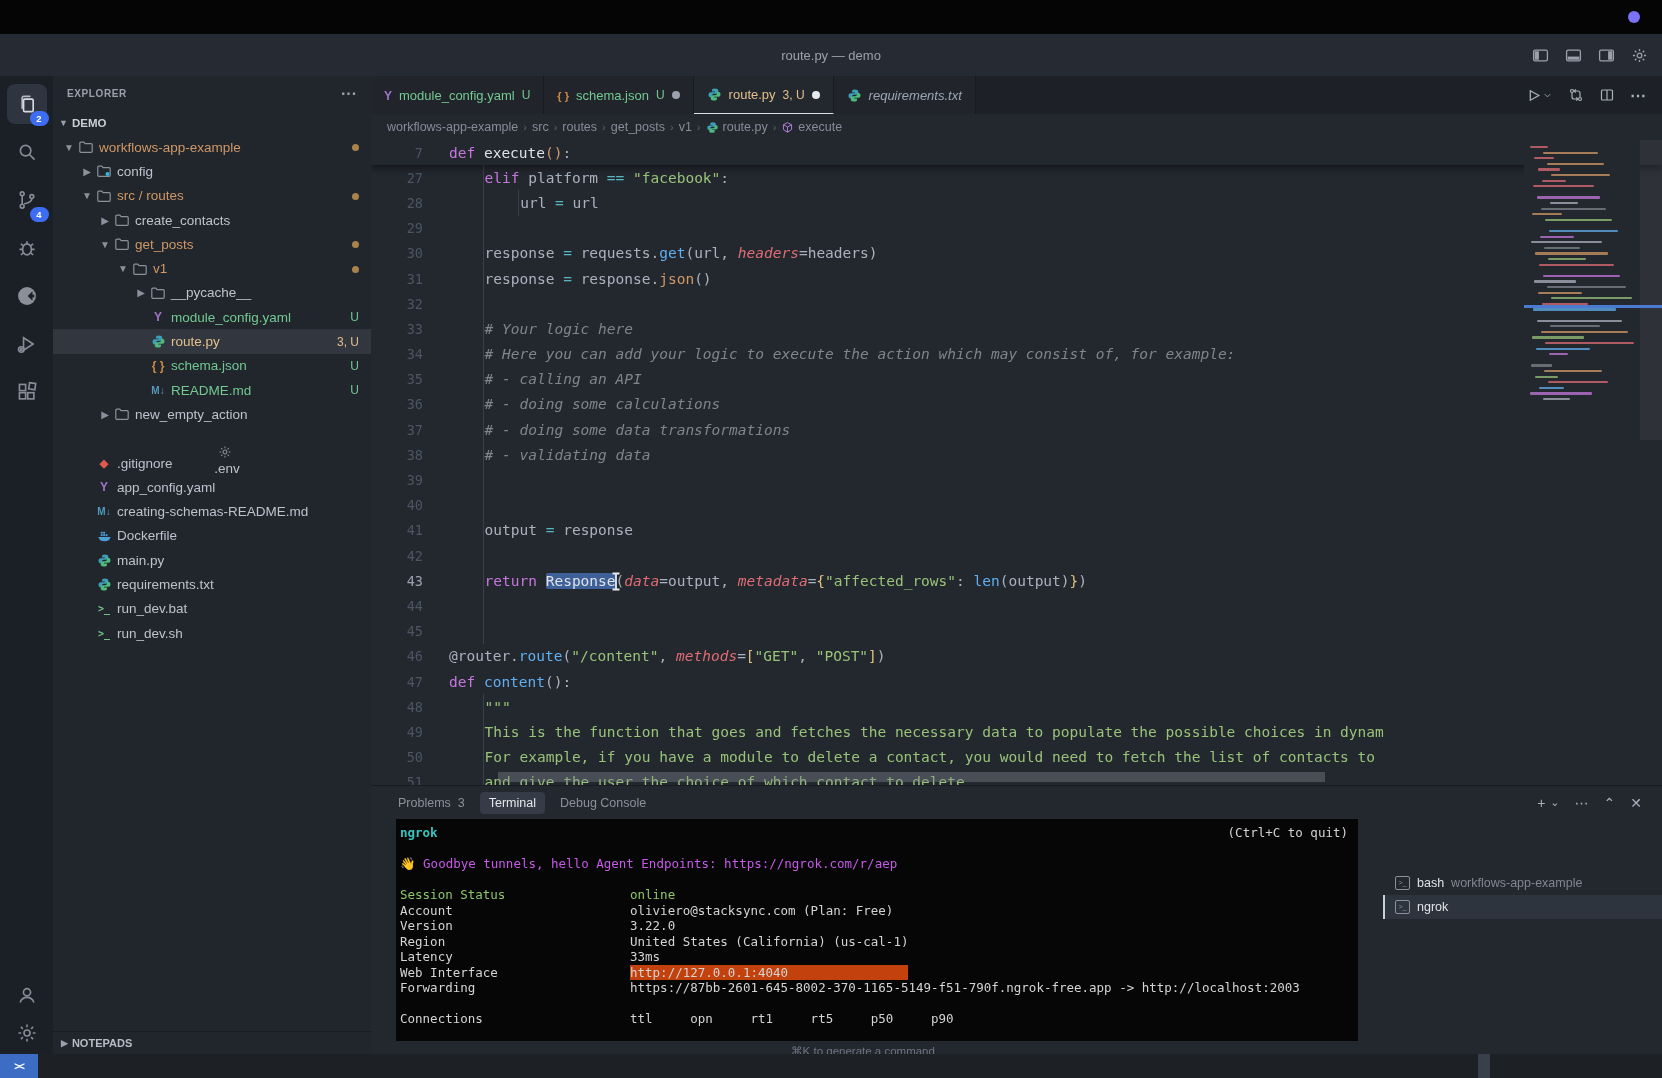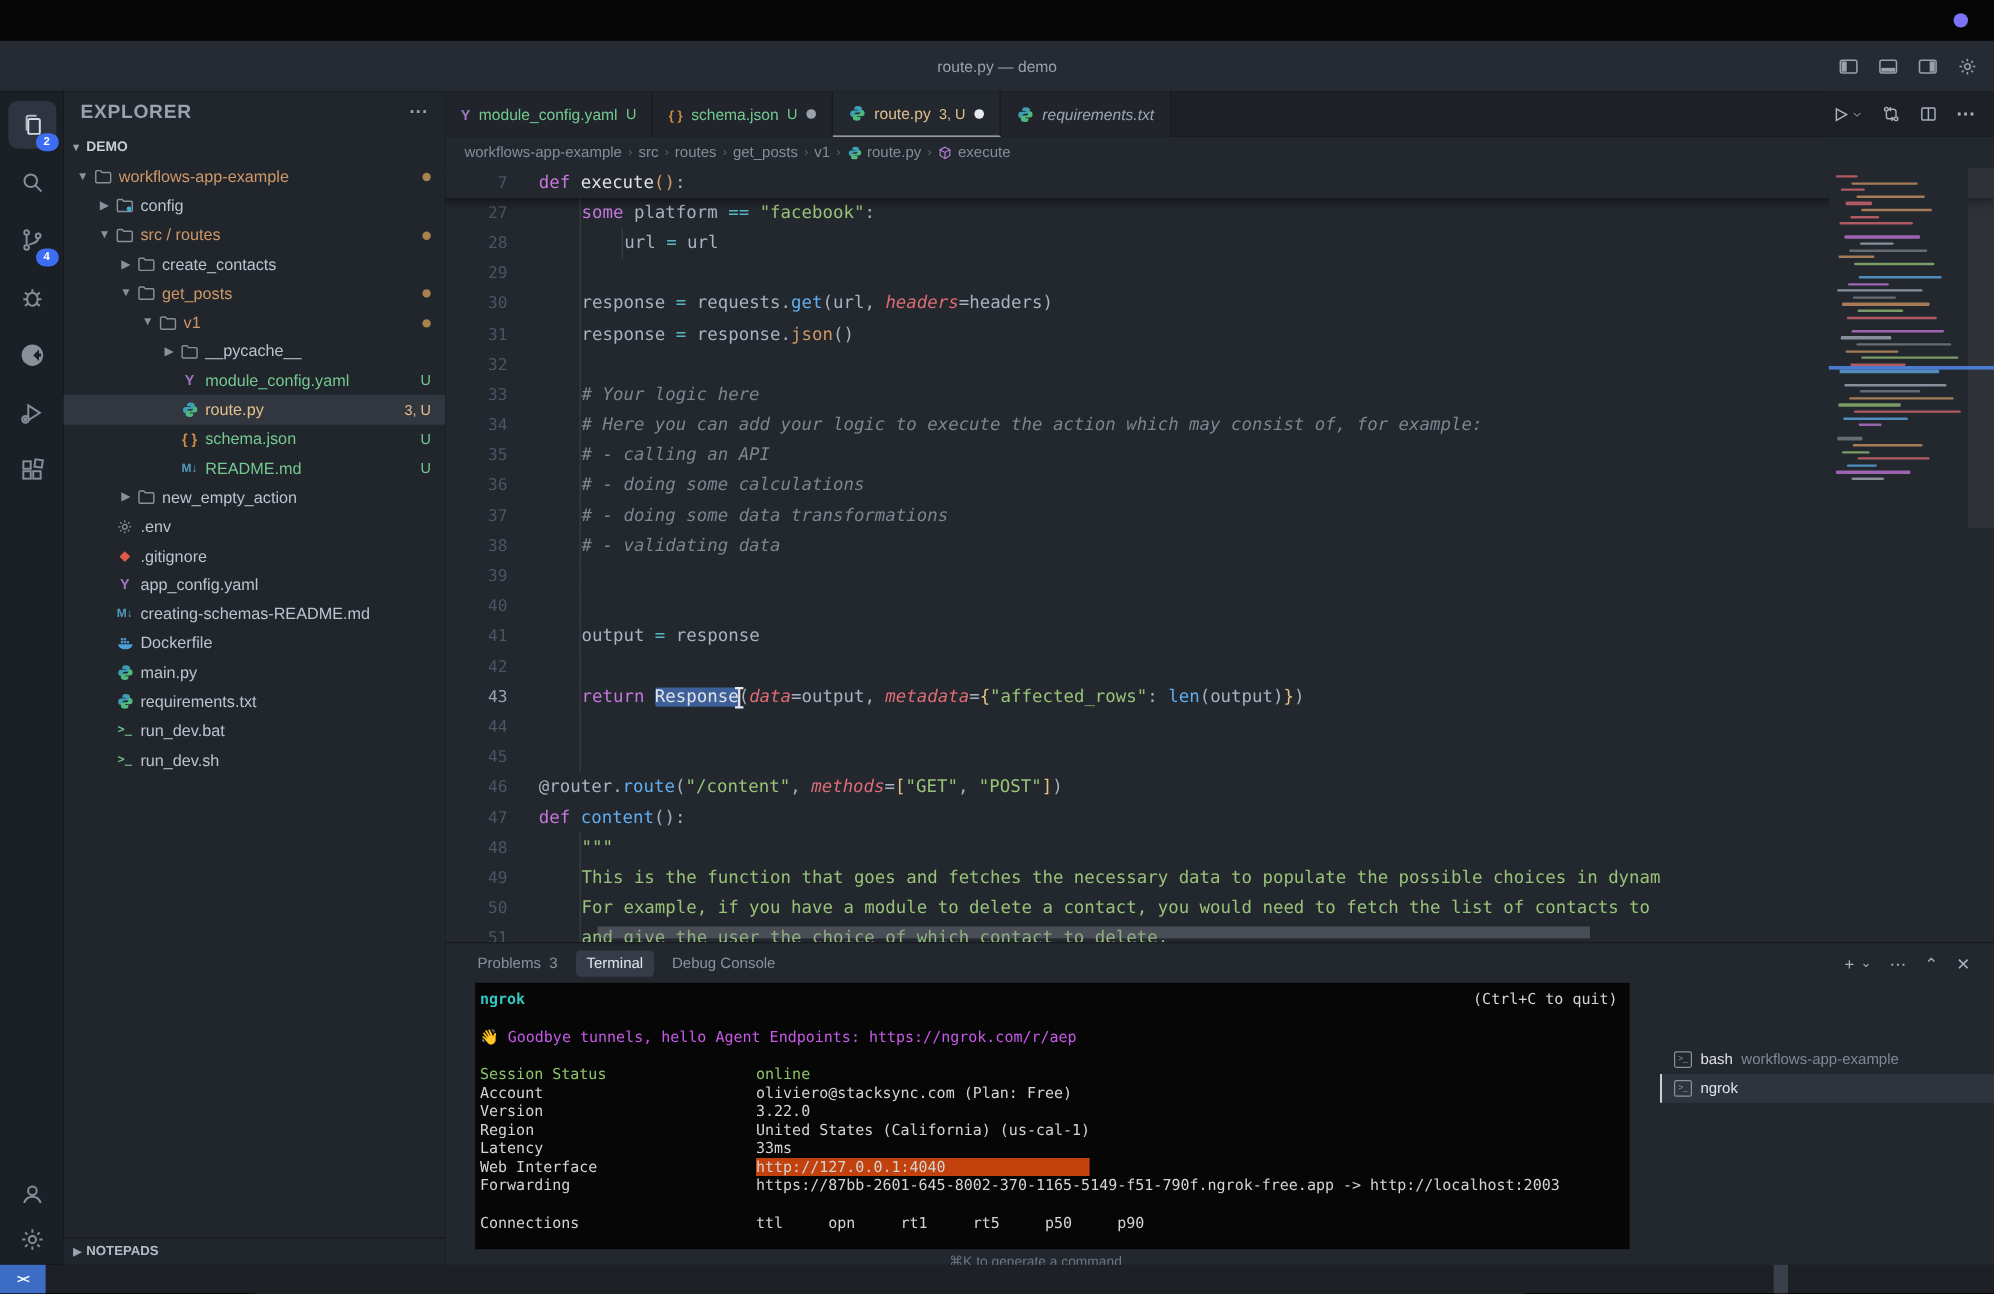--- a/index.html
+++ b/index.html
@@ -24,21 +24,21 @@
            position:relative;color:#868d99;border-radius:8px;}
   .ab-item.active{background:#2f3540;color:#d6dae2;}
   .ab-badge{position:absolute;right:-2px;bottom:-2px;min-width:15px;height:15px;border-radius:8px;
             background:#3d6df2;color:#fff;font-size:9.5px;font-weight:bold;
             display:flex;align-items:center;justify-content:center;padding:0 2px;}
   #ab-bottom{margin-top:auto;margin-bottom:10px;display:flex;flex-direction:column;gap:16px;align-items:center;color:#868d99;}
 
   
   #sidebar{left:53px;top:76px;width:318px;height:978px;background:#21252c;display:flex;flex-direction:column;}
   #sb-header{height:35px;display:flex;align-items:center;padding:0 14px;justify-content:space-between;}
-  #sb-header .t{font-size:16px;letter-spacing:.6px;color:#9aa1ac;font-weight:bold;}
+  #sb-header .t{font-size:10px;letter-spacing:.6px;color:#9aa1ac;font-weight:bold;}
   #sb-section{height:24px;display:flex;align-items:center;gap:4px;padding:0 6px;font-weight:bold;font-size:11.5px;color:#c9ced7;}
   #tree{flex:0 0 auto;}
   .trow{height:24.3px;display:flex;align-items:center;font-size:13.5px;position:relative;cursor:default;}
   .trow.sel{background:#31363f;}
   .trow .chev{width:16px;color:#8a919c;font-size:10px;display:flex;justify-content:center;flex:0 0 16px;}
   .trow .ficon{width:18px;flex:0 0 18px;display:flex;justify-content:center;align-items:center;font-size:12px;font-weight:bold;}
   .trow .lbl{margin-left:4px;white-space:nowrap;}
   .trow .meta{margin-left:auto;margin-right:12px;font-size:12px;}
   .dot{width:7px;height:7px;border-radius:50%;background:#a9824c;display:inline-block;}
   #sb-bottom{margin-top:auto;height:22px;border-top:1px solid #181b20;display:flex;align-items:center;gap:4px;padding:0 8px;
@@ -325,21 +325,21 @@
       </div>
       <div class="trow" style="padding-left: 44px;">
         <span class="chev">▶</span>
         <span class="ficon">
           <svg width="16" height="16" viewBox="0 0 16 16" fill="none" stroke="#8a9199" stroke-width="1.2">
             <path d="M1.8 4.2a1 1 0 011-1h3l1.3 1.5h6.1a1 1 0 011 1v6.6a1 1 0 01-1 1H2.8a1 1 0 01-1-1z"></path>
           </svg>
         </span>
         <span class="lbl" style="color:#bcc3cd">new_empty_action</span>
       </div>
-      <div class="trow" style="padding-left: 26px;">
+      <div class="trow" style="padding-left: 26px; flex-direction: column;">
         <span class="chev"></span>
         <span class="ficon">
           <svg width="14" height="14" viewBox="0 0 16 16" fill="none" stroke="#8a9199" stroke-width="1.2">
             <circle cx="8" cy="8" r="2.2"></circle>
             <path d="M8 1.8v2M8 12.2v2M1.8 8h2M12.2 8h2M3.6 3.6l1.4 1.4M11 11l1.4 1.4M12.4 3.6L11 5M5 11l-1.4 1.4"></path>
           </svg>
         </span>
         <span class="lbl" style="color:#bcc3cd">.env</span>
       </div>
       <div class="trow" style="padding-left: 26px;">
@@ -512,21 +512,21 @@
         <svg width="13" height="13" viewBox="0 0 16 16" fill="none" stroke="currentColor" stroke-width="1.2">
           <path d="M8 2l5 2.6v6L8 13.8 3 10.6v-6z M3 4.6L8 7.4l5-2.8M8 7.4v6.4" stroke="#b180d7"></path>
         </svg>
       </span>
       <span>execute</span>
     </span>
   </div>
 
 <div id="code" class="abs">
   <div id="lines">
-      <div class="cline"><span class="ln">27</span><span class="lc" style="padding-left:61.6px"><span class="guide" style="left:59.6px"></span><span class="tok-kw">some </span><span class="tok-d">platform </span><span class="tok-op">== </span><span class="tok-s">"facebook"</span><span class="tok-d">:</span></span></div>
+      <div class="cline"><span class="ln">27</span><span class="lc" style="padding-left:61.6px"><span class="guide" style="left:59.6px"></span><span class="tok-kw">elif </span><span class="tok-d">platform </span><span class="tok-op">== </span><span class="tok-s">"facebook"</span><span class="tok-d">:</span></span></div>
       <div class="cline"><span class="ln">28</span><span class="lc" style="padding-left:97.2px"><span class="guide" style="left:59.6px"></span><span class="guide" style="left:95.2px"></span><span class="tok-d">url </span><span class="tok-op">= </span><span class="tok-d">url</span></span></div>
       <div class="cline"><span class="ln">29</span><span class="lc" style="padding-left:61.6px"><span class="guide" style="left:59.6px"></span></span></div>
       <div class="cline"><span class="ln">30</span><span class="lc" style="padding-left:61.6px"><span class="guide" style="left:59.6px"></span><span class="tok-d">response </span><span class="tok-op">= </span><span class="tok-d">requests.</span><span class="tok-fn">get</span><span class="tok-d">(url, </span><span class="tok-arg">headers</span><span class="tok-d">=</span><span class="tok-d">headers)</span></span></div>
       <div class="cline"><span class="ln">31</span><span class="lc" style="padding-left:61.6px"><span class="guide" style="left:59.6px"></span><span class="tok-d">response </span><span class="tok-op">= </span><span class="tok-d">response.</span><span class="tok-num">json</span><span class="tok-d">()</span></span></div>
       <div class="cline"><span class="ln">32</span><span class="lc" style="padding-left:61.6px"><span class="guide" style="left:59.6px"></span></span></div>
       <div class="cline"><span class="ln">33</span><span class="lc" style="padding-left:61.6px"><span class="guide" style="left:59.6px"></span><span class="tok-c"># Your logic here</span></span></div>
       <div class="cline"><span class="ln">34</span><span class="lc" style="padding-left:61.6px"><span class="guide" style="left:59.6px"></span><span class="tok-c"># Here you can add your logic to execute the action which may consist of, for example:</span></span></div>
       <div class="cline"><span class="ln">35</span><span class="lc" style="padding-left:61.6px"><span class="guide" style="left:59.6px"></span><span class="tok-c"># - calling an API</span></span></div>
       <div class="cline"><span class="ln">36</span><span class="lc" style="padding-left:61.6px"><span class="guide" style="left:59.6px"></span><span class="tok-c"># - doing some calculations</span></span></div>
       <div class="cline"><span class="ln">37</span><span class="lc" style="padding-left:61.6px"><span class="guide" style="left:59.6px"></span><span class="tok-c"># - doing some data transformations</span></span></div>

